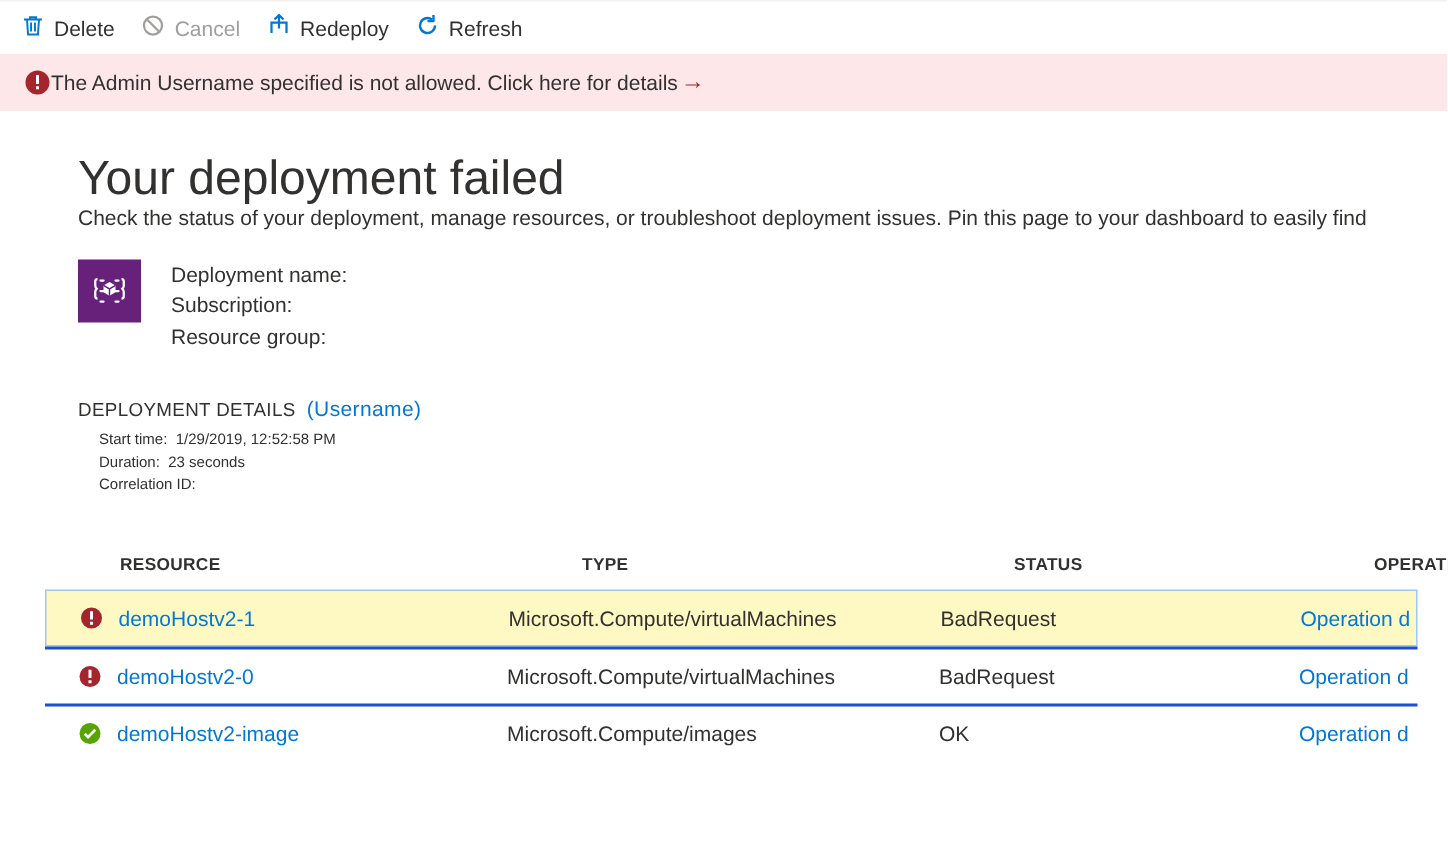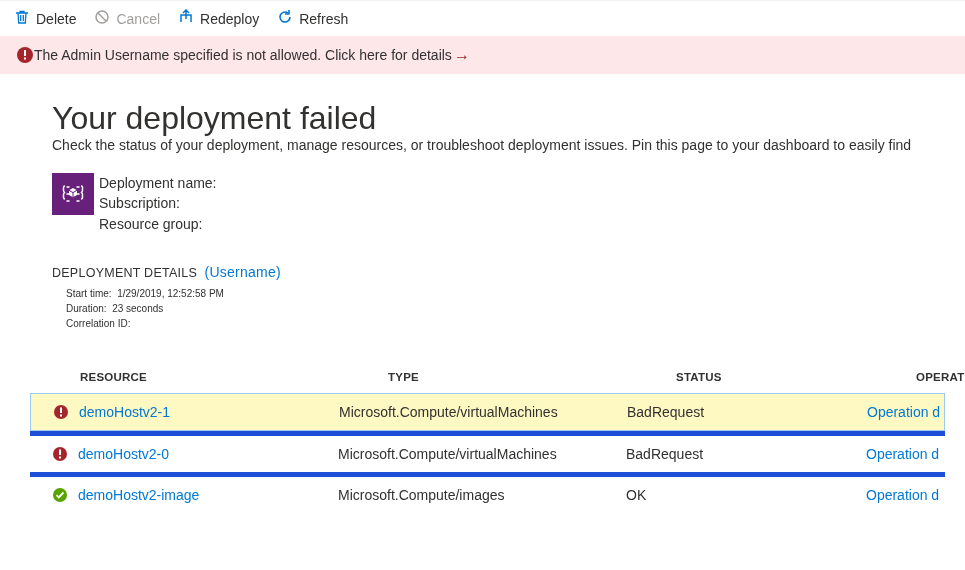--- a/index.html
+++ b/index.html
@@ -37,34 +37,34 @@
     font-size: 14px;
     color: #323130;
   }
   .alert-icon {
     width: 18px; height: 18px; flex-shrink:0;
   }
   .alert-arrow { color: #a4262c; font-weight:600; font-size:16px; margin-left:2px;}
   .content { padding: 26px 20px 0 52px; }
   h1 { font-size: 32px; font-weight: 350; color: #323130; }
   .subhead { font-size: 14px; color: #323130; margin-bottom: 20px; white-space:nowrap; }
-  .summary-row { display: flex; gap: 5px; align-items: flex-start; margin-bottom: 30px; }
+  .summary-row { display: flex; gap: 20px; align-items: flex-start; margin-bottom: 30px; }
   .cube-icon {
     width: 42px; height: 42px; background: #68217a;
     display: flex; align-items: center; justify-content: center;
     color: #fff; flex-shrink:0;
   }
   .summary-lines { font-size: 14px; line-height: 1.45; }
   .section-label { font-size: 12.5px; letter-spacing: 0.02em; font-weight: 400; color:#323130; }
   .section-label .dl-link { color: #0078d4; cursor:pointer; font-size:14px; }
   .details-block { font-size: 10px; line-height: 1.5; margin: 6px 0 0 14px; }
   .table { margin-top: 40px; margin-left: -22px; }
   .thead, .trow { display: grid; grid-template-columns: 48px 260px 288px 240px 130px; align-items: center; }
   .thead { font-size: 11.5px; font-weight: 600; letter-spacing: 0.02em; text-transform: uppercase; color:#323130; padding: 0 0 10px 50px; grid-template-columns: 308px 288px 240px 130px;}
-  .trow { padding: 10px 0 10px 0; border-top: 5px solid #1d4ed8; font-size:14px; }
+  .trow { padding: 10px 0 10px 0; border-top: 2px solid #1d4ed8; font-size:14px; }
   .trow.highlight { background: #fef9c3; border: 1px solid #9ecbed; }
   .status-icon { width:16px; height:16px; margin-left: 22px;}
   .link { color: #0078d4; cursor:pointer; }
   .op-link { color:#0078d4; white-space:nowrap; cursor:pointer;}
 </style>
 </head>
 <body>
 
 <div class="toolbar">
   <div class="tool-btn">

